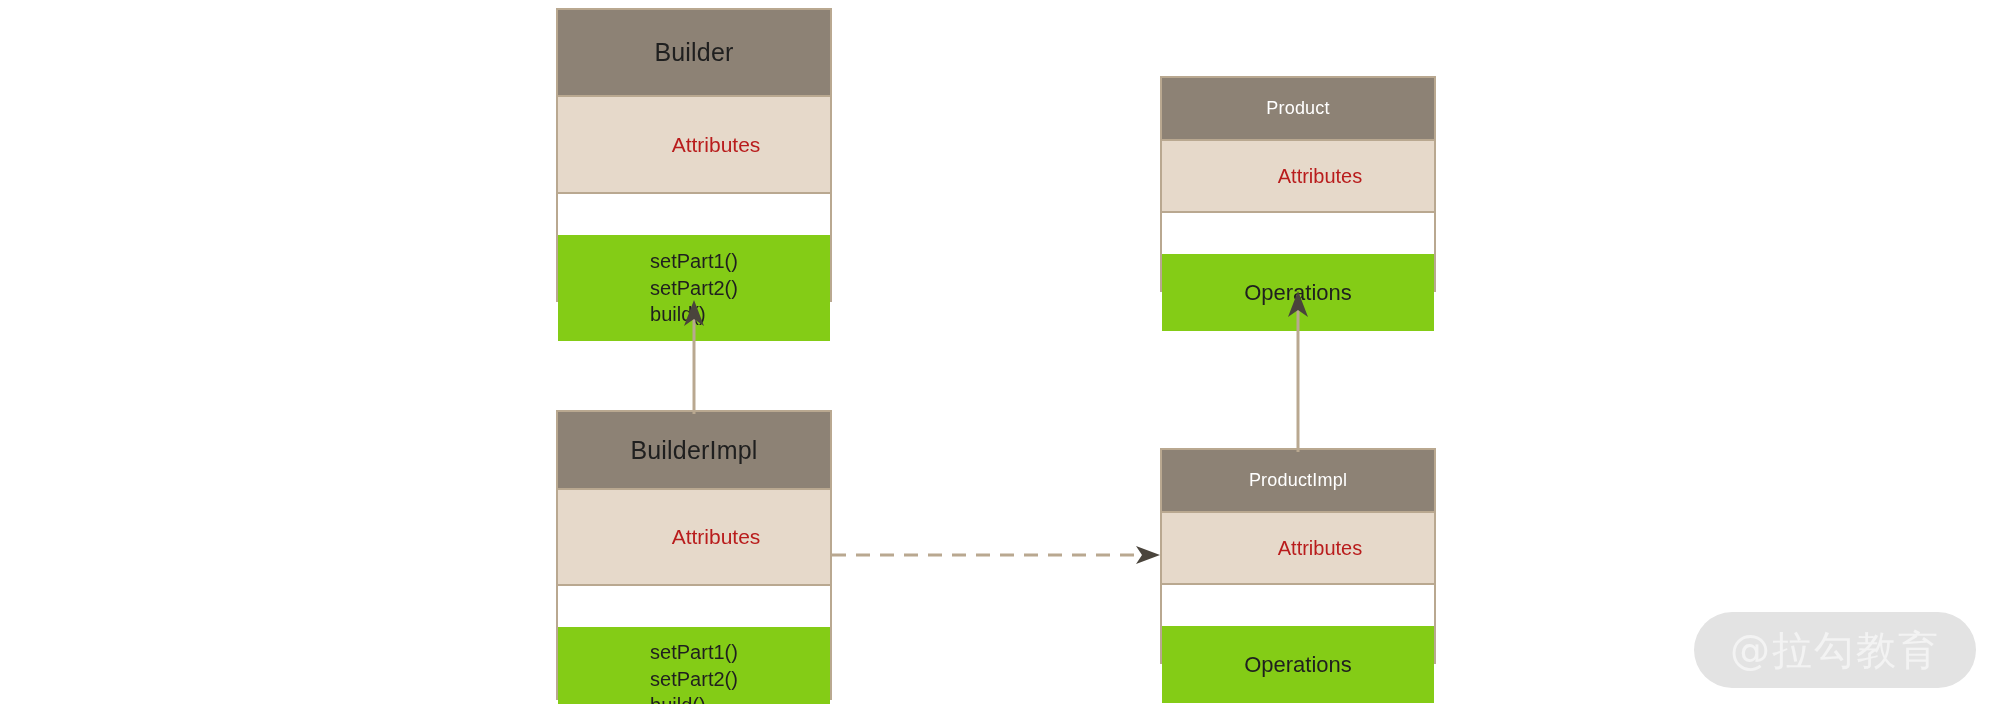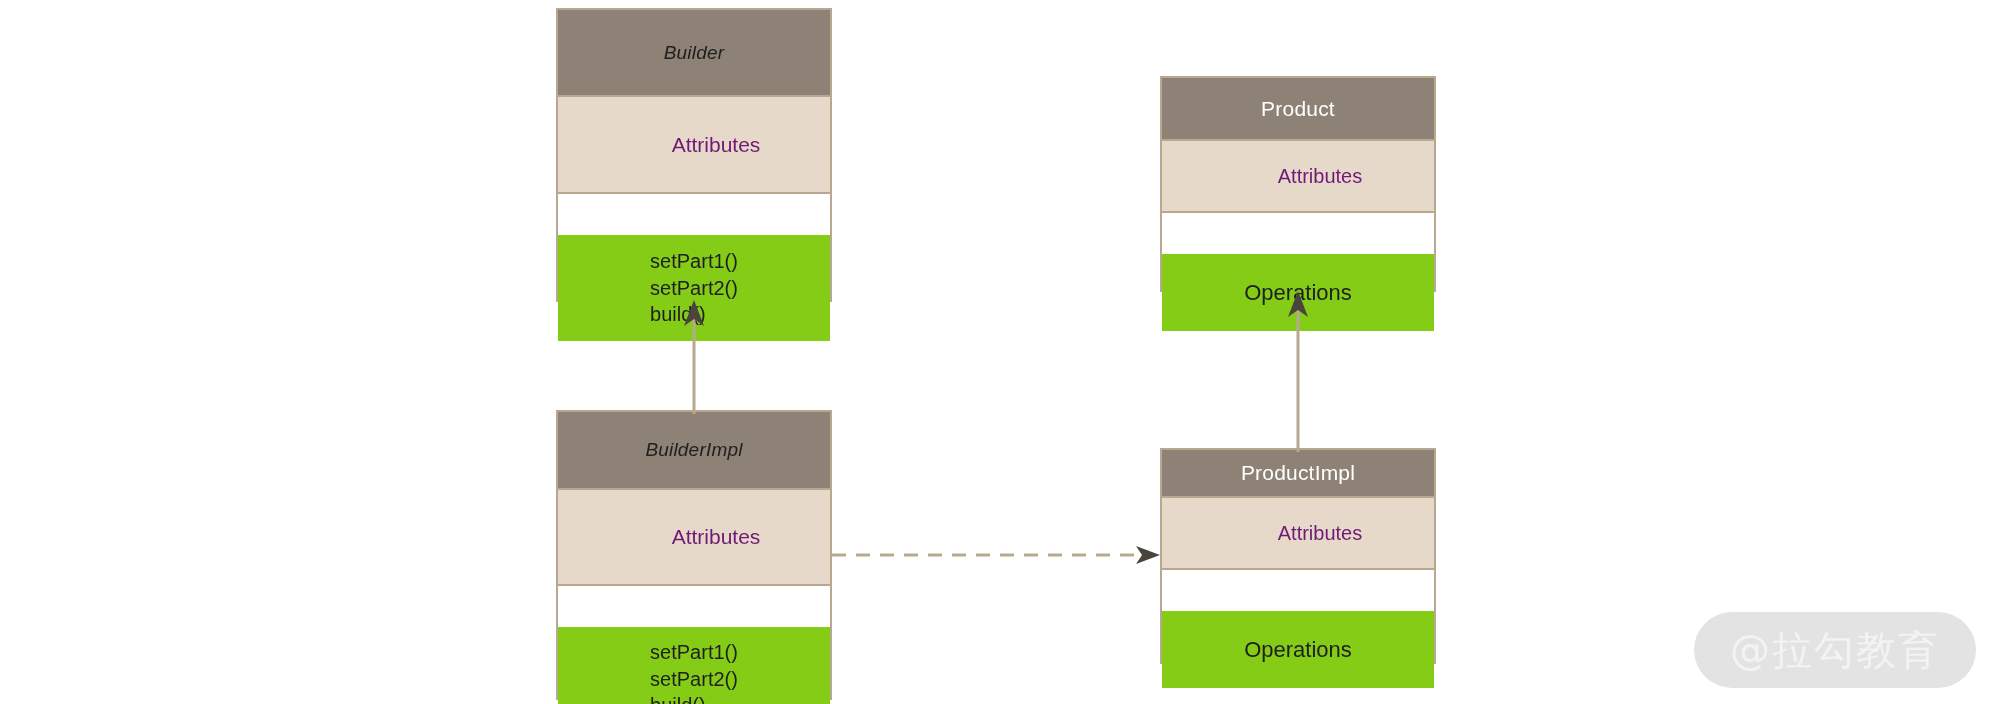--- a/index.html
+++ b/index.html
@@ -40,48 +40,48 @@
     color: #ffffff;
   }
   .uml-attrs {
     box-sizing: border-box;
     background: #e6d9ca;
     border-bottom: 2px solid #b9a890;
     display: flex;
     align-items: center;
     justify-content: center;
     text-align: center;
-    color: #701a75;
+    color: #b91c1c;
     padding-left: 44px;
   }
   .uml-ops {
     box-sizing: border-box;
     background: #84cc16;
     display: flex;
     align-items: center;
     justify-content: center;
     text-align: left;
     color: #1f1f1f;
     line-height: 1.32;
     white-space: pre-line;
     margin-top: 41px;
   }
 
   
   .box-builder, .box-builderimpl { }
   .box-builder .uml-header,
-  .box-builderimpl .uml-header { font-size: 19px; font-style: italic; }
+  .box-builderimpl .uml-header { font-size: 25px; }
   .box-builder .uml-attrs,
   .box-builderimpl .uml-attrs { font-size: 21px; }
   .box-builder .uml-ops,
   .box-builderimpl .uml-ops { font-size: 20px; }
 
   
   .box-product .uml-header,
-  .box-productimpl .uml-header { font-size: 21px; }
+  .box-productimpl .uml-header { font-size: 18px; }
   .box-product .uml-attrs,
   .box-productimpl .uml-attrs { font-size: 20px; }
   .box-product .uml-ops,
   .box-productimpl .uml-ops { font-size: 22px; }
 
   
   .connector {
     position: absolute;
     overflow: visible;
   }
@@ -122,21 +122,21 @@
 build()</div>
   </div>
 
   <div class="uml-class box-product" style="left:1160px; top:76px; width:276px; height:216px;">
     <div class="uml-header light-title" style="height:63px;">Product</div>
     <div class="uml-attrs" style="height:72px;">Attributes</div>
     <div class="uml-ops" style="height:77px;">Operations</div>
   </div>
 
   <div class="uml-class box-productimpl" style="left:1160px; top:448px; width:276px; height:216px;">
-    <div class="uml-header light-title" style="height:48px;text-align:right;">ProductImpl</div>
+    <div class="uml-header light-title" style="height:63px;text-align:right;">ProductImpl</div>
     <div class="uml-attrs" style="height:72px;">Attributes</div>
     <div class="uml-ops" style="height:77px;">Operations</div>
   </div>
 
   <svg class="connector" style="left:660px; top:296px; width:70px; height:120px;" viewBox="0 0 70 120">
     <line x1="34" y1="118" x2="34" y2="22" stroke="#b9a890" stroke-width="3"></line>
     <path d="M34 4 L44 30 L34 23 L24 30 Z" fill="#4a443c"></path>
   </svg>
 
   <svg class="connector" style="left:1264px; top:286px; width:70px; height:168px;" viewBox="0 0 70 168">

